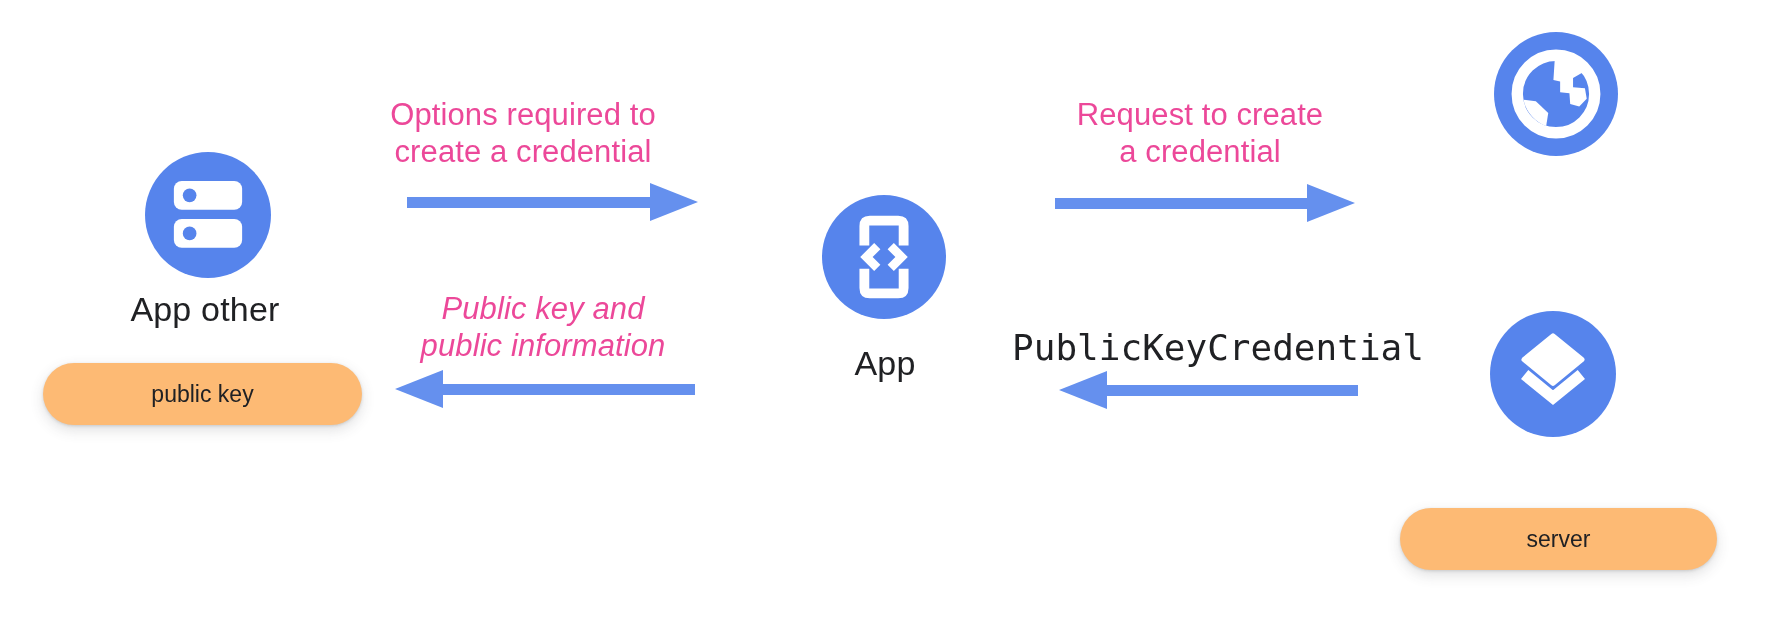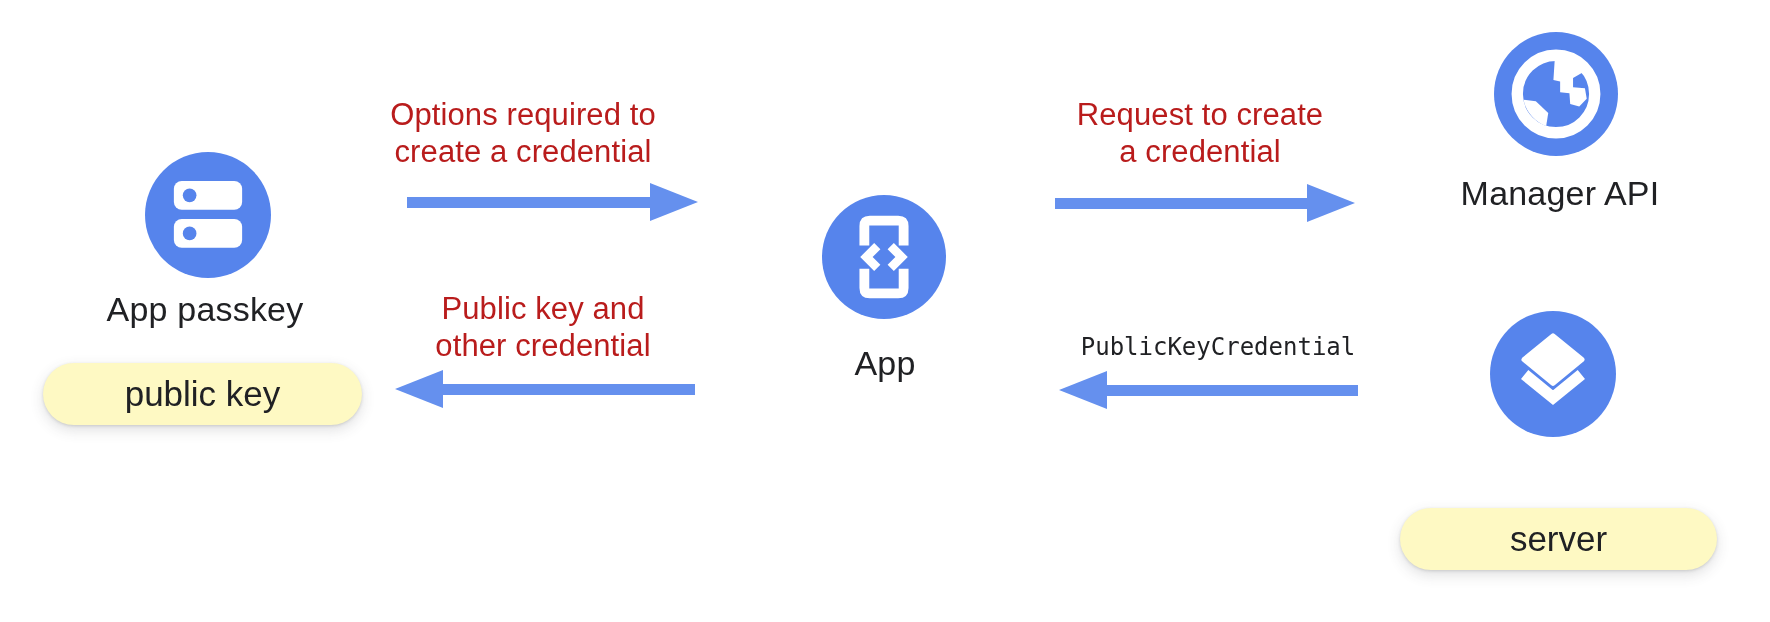--- a/index.html
+++ b/index.html
@@ -13,32 +13,32 @@
   }
   .circle svg { width:126px; height:126px; display:block; }
   .node-label {
     position:absolute; transform:translateX(-50%);
     font-size:34px; line-height:38px; font-weight:500; letter-spacing:0.2px;
     text-align:center; white-space:nowrap; color:#202124;
   }
   .arrow-label {
     position:absolute; transform:translateX(-50%);
     font-size:31px; line-height:37px; font-weight:500; letter-spacing:0.1px;
-    text-align:center; white-space:nowrap; color:#b91c1c;
+    text-align:center; white-space:nowrap; color:#ec4899;
   }
   .mono-label {
     position:absolute; transform:translateX(-50%);
-    font-family:"DejaVu Sans Mono", monospace; font-size:24px; line-height:37px;
+    font-family:"DejaVu Sans Mono", monospace; font-size:36px; line-height:37px;
     font-weight:400; white-space:nowrap; color:#202124; text-align:center;
   }
   .pill {
-    position:absolute; height:62px; border-radius:31px; background:#fef9c3;
+    position:absolute; height:62px; border-radius:31px; background:#fdba74;
     box-shadow:0 1px 3px rgba(60,64,67,0.18), 0 5px 14px rgba(60,64,67,0.16);
     display:flex; align-items:center; justify-content:center;
-    font-size:35px; font-weight:500; color:#202124; white-space:nowrap;
+    font-size:23px; font-weight:500; color:#202124; white-space:nowrap;
   }
   .arrow { position:absolute; height:38px; display:flex; align-items:center; }
   .shaft { flex:1; height:11px; background:#6590EE; }
   .head-right {
     width:0; height:0; flex:0 0 auto;
     border-top:19px solid transparent; border-bottom:19px solid transparent;
     border-left:48px solid #6590EE;
   }
   .head-left {
     width:0; height:0; flex:0 0 auto;
@@ -52,21 +52,21 @@
 <div class="canvas">
 
   <div class="circle" style="left:145px; top:152px;">
     <svg viewBox="0 0 48 48">
       <rect x="11" y="11" width="26" height="11" rx="3" fill="#ffffff"></rect>
       <rect x="11" y="25.5" width="26" height="11" rx="3" fill="#ffffff"></rect>
       <circle cx="17" cy="16.5" r="2.6" fill="#5684EC"></circle>
       <circle cx="17" cy="31" r="2.6" fill="#5684EC"></circle>
     </svg>
   </div>
-  <div class="node-label" style="left:205px; top:290px;">App passkey</div>
+  <div class="node-label" style="left:205px; top:290px;">App other</div>
   <div class="pill" style="left:43px; top:363px; width:319px;">
     <span>public key</span>
   </div>
 
   <div class="circle" style="left:822px; top:195px; width:124px; height:124px;">
     <svg viewBox="0 0 48 48">
       <path d="M14.5 19.5 L14.5 12 Q14.5 8 18.5 8 L29.5 8 Q33.5 8 33.5 12 L33.5 19.5 L29.7 19.5 L29.7 11.8 L18.3 11.8 L18.3 19.5 Z" fill="#ffffff"></path>
       <path d="M14.5 28.5 L14.5 36 Q14.5 40 18.5 40 L29.5 40 Q33.5 40 33.5 36 L33.5 28.5 L29.7 28.5 L29.7 36.2 L18.3 36.2 L18.3 28.5 Z" fill="#ffffff"></path>
       <path d="M21.4 19.8 L17.2 24 L21.4 28.2" stroke="#ffffff" stroke-width="3.4" fill="none"></path>
       <path d="M26.6 19.8 L30.8 24 L26.6 28.2" stroke="#ffffff" stroke-width="3.4" fill="none"></path>
@@ -75,21 +75,20 @@
   <div class="node-label" style="left:885px; top:344px;">App</div>
 
   <div class="circle" style="left:1494px; top:32px; width:124px; height:124px;">
     <svg viewBox="0 0 48 48">
       <circle cx="24" cy="24" r="15" stroke="#ffffff" stroke-width="4.4" fill="none"></circle>
       <path d="M23.5 10.8 C26.5 9.8 30.2 10.4 32.8 12.4 L34.8 15.4 L30.6 17.8 L30.6 21.4 L35.2 21.8 L35.9 25.8 L33 28.8 L29.5 27.9 L29.2 23.7 L25.6 23.3 L25.6 19.2 L23 18.6 Z" fill="#ffffff"></path>
       <path d="M11.4 26.2 C12.4 31 15.8 34.8 20.2 36.4 L21 31.4 L16.2 26.8 Z" fill="#ffffff"></path>
     </svg>
   </div>
   <div class="node-label" style="left:1560px; top:174px;">
-    <div>Manager API</div>
   </div>
 
   <div class="circle" style="left:1490px; top:311px;">
     <svg viewBox="0 0 48 48">
       <path d="M24 9.5 L35 18.5 L24 27.5 L13 18.5 Z" fill="#ffffff" stroke="#ffffff" stroke-width="2" stroke-linejoin="round"></path>
       <path d="M13.2 24.2 L24 33 L34.8 24.2" stroke="#ffffff" stroke-width="4.4" fill="none"></path>
     </svg>
   </div>
   <div class="pill" style="left:1400px; top:508px; width:317px;">
     <span>server</span>
@@ -106,23 +105,23 @@
 
   <div class="arrow-label" style="left:1200px; top:96px;">
     <div>Request to create</div>
     <div>a credential</div>
   </div>
   <div class="arrow" style="left:1055px; top:184px; width:300px;">
     <div class="shaft"></div>
     <div class="head-right"></div>
   </div>
 
-  <div class="arrow-label" style="left:543px; top:290px;">
+  <div class="arrow-label" style="left:543px; top:290px;font-style:italic;">
     <div>Public key and</div>
-    <div>other credential</div>
+    <div>public information</div>
   </div>
   <div class="arrow" style="left:395px; top:370px; width:300px;">
     <div class="head-left"></div>
     <div class="shaft"></div>
   </div>
 
   <div class="mono-label" style="left:1218px; top:329px;">PublicKeyCredential</div>
   <div class="arrow" style="left:1059px; top:371px; width:299px;">
     <div class="head-left"></div>
     <div class="shaft"></div>

